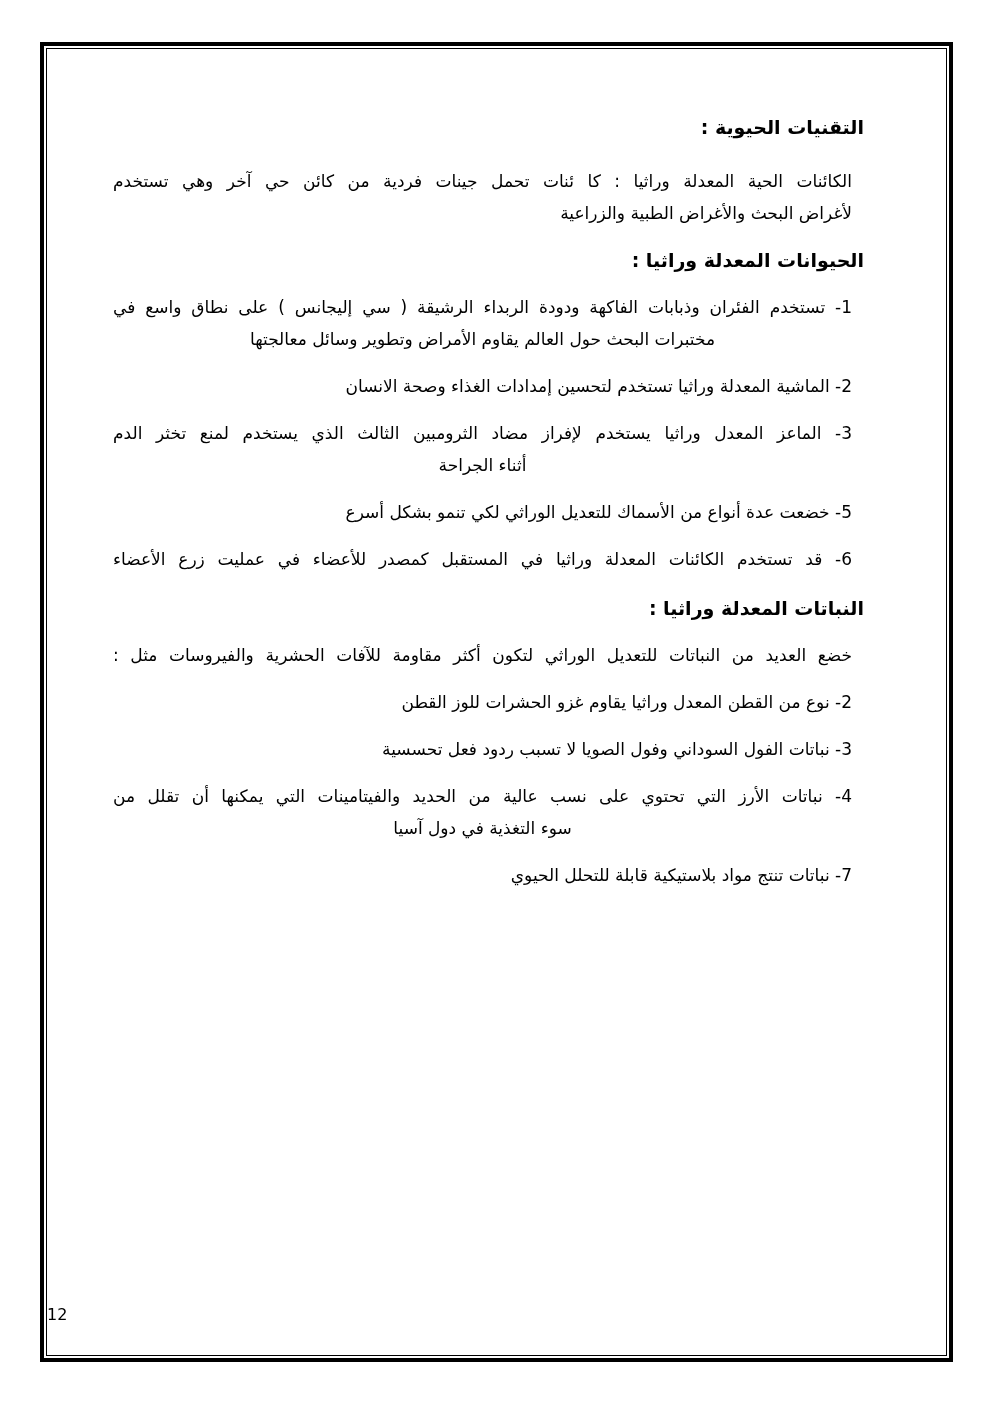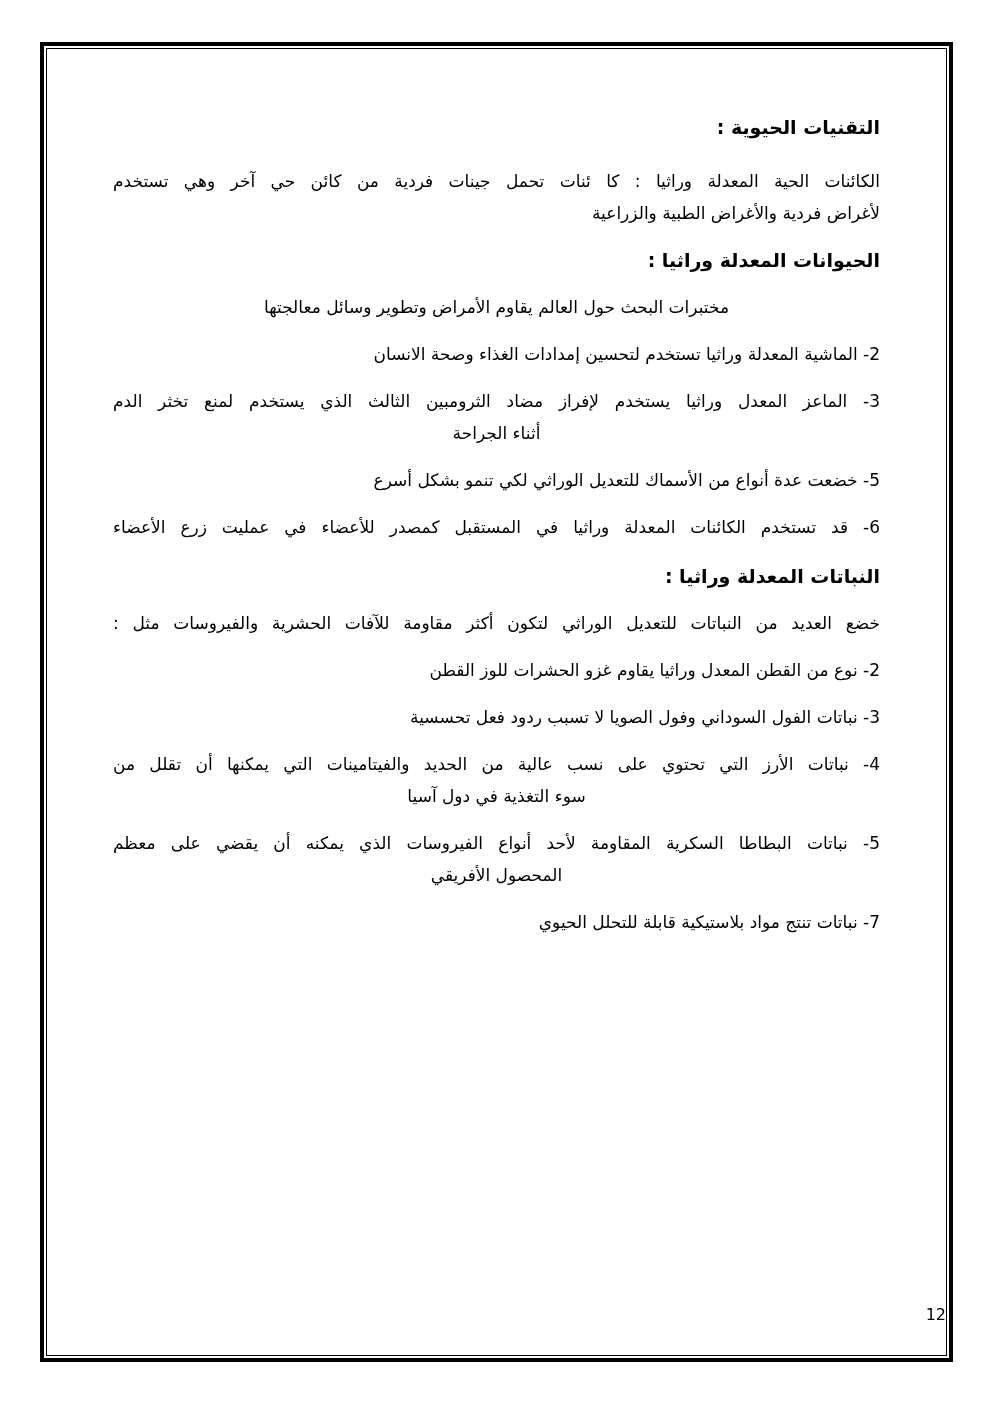--- a/index.html
+++ b/index.html
@@ -26,29 +26,29 @@
   }
   .frame-inner {
     position: absolute;
     inset: 2px;
     border: 1px solid #000000;
   }
   .content {
     position: absolute;
     top: 0;
     left: 0;
-    right: 0;
+    right: 16px;
     padding: 62px 66px 0 66px;
     direction: rtl;
     font-size: 17px;
     line-height: 32px;
     text-align: right;
   }
   .content p {
-    margin: 0 0 15px 0;
+    margin: 0 12px 15px 0;
     padding: 0;
   }
   .h {
     display: block;
     font-weight: bold;
     font-size: 19px;
     margin: 0 0 15px 0;
   }
   .h-main { margin-bottom: 22px; }
   .h-top  { margin-top: 17px; }
@@ -67,44 +67,45 @@
     text-align: right;
     padding-left: 0;
     padding-right: 38px;
     white-space: nowrap;
   }
   .pageno {
     position: absolute;
     bottom: 30px;
     left: 0;
     right: 0;
-    text-align: right;
+    text-align: left;
     direction: ltr;
     font-size: 16px;
     line-height: 20px;
   }
 </style>
 </head>
 <body>
 
 <div class="frame">
   <div class="frame-inner">
 
     <div class="content" dir="rtl" lang="ar">
 
       <span class="h h-main">التقنيات الحيوية :</span>
 
       <p>
         <span class="ln j">الكائنات الحية المعدلة وراثيا : كا ئنات تحمل جينات فردية من كائن حي آخر وهي تستخدم</span>
-        <span class="ln r">لأغراض فردية والأغراض الطبية والزراعية</span>
+        <span class="ln r">لأغراض البحث والأغراض الطبية والزراعية</span>
       </p>
 
       <span class="h">الحيوانات المعدلة وراثيا :</span>
 
       <p>
+        <span class="ln j">1- تستخدم الفئران وذبابات الفاكهة ودودة الربداء الرشيقة ( سي إليجانس ) على نطاق واسع في</span>
         <span class="ln c">مختبرات البحث حول العالم يقاوم الأمراض وتطوير وسائل معالجتها</span>
       </p>
 
       <p>
         <span class="ln r">2- الماشية المعدلة وراثيا تستخدم لتحسين إمدادات الغذاء وصحة الانسان</span>
       </p>
 
       <p>
         <span class="ln j">3- الماعز المعدل وراثيا يستخدم لإفراز مضاد الثرومبين الثالث الذي يستخدم لمنع تخثر الدم</span>
         <span class="ln c">أثناء الجراحة</span>
@@ -132,24 +133,20 @@
 
       <p>
         <span class="ln r">3- نباتات الفول السوداني وفول الصويا لا تسبب ردود فعل تحسسية</span>
       </p>
 
       <p>
         <span class="ln j">4- نباتات الأرز التي تحتوي على نسب عالية من الحديد والفيتامينات التي يمكنها أن تقلل من</span>
         <span class="ln c">سوء التغذية في دول آسيا</span>
       </p>
 
-      <p>
-        <span class="ln j">5- نباتات البطاطا السكرية المقاومة لأحد أنواع الفيروسات الذي يمكنه أن يقضي على معظم</span>
-        <span class="ln c">المحصول الأفريقي</span>
-      </p>
 
 
       <p>
         <span class="ln r">7- نباتات تنتج مواد بلاستيكية قابلة للتحلل الحيوي</span>
       </p>
 
     </div>
 
     <div class="pageno">12</div>
 

